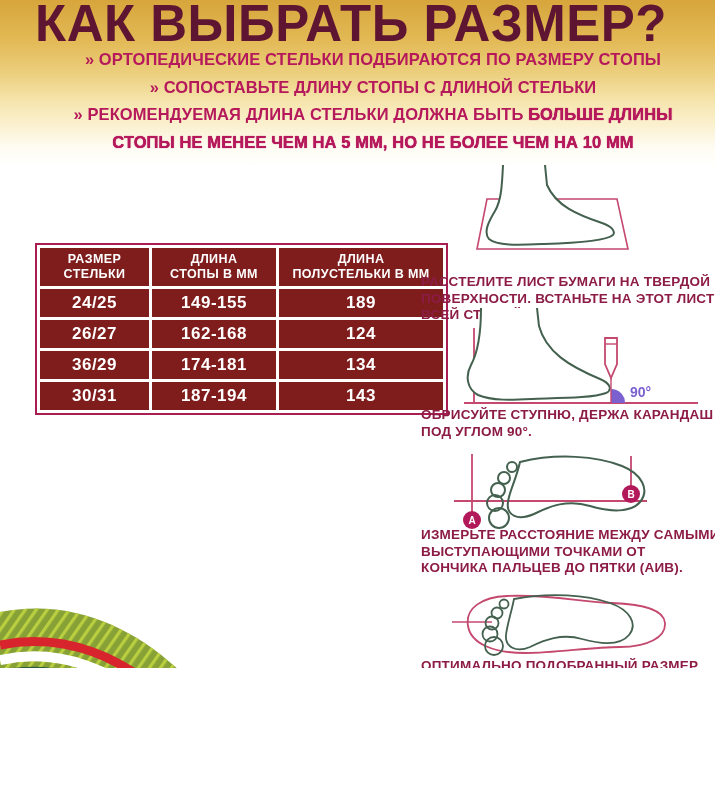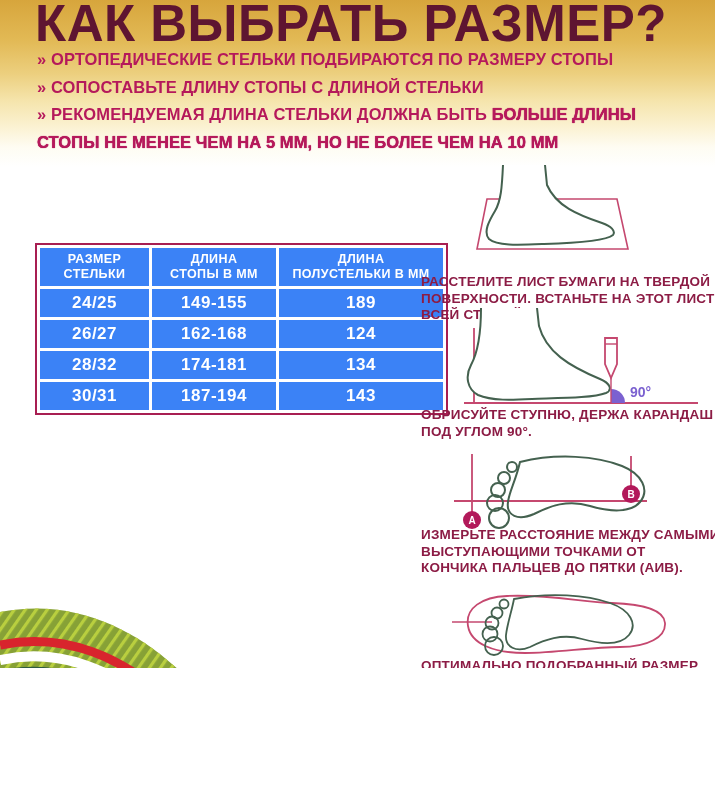--- a/index.html
+++ b/index.html
@@ -14,33 +14,33 @@
   .title{
     left:35px;top:-6px;width:660px;
     font-size:51px;font-weight:bold;letter-spacing:.5px;color:#5e1531;
     white-space:nowrap;
   }
   .bullets{
     left:37px;top:46px;width:672px;margin:0;padding:0;list-style:none;
     color:#b5195b;font-size:16.5px;font-weight:bold;line-height:27.5px;
     letter-spacing:.1px;
   }
-  .bullets li{white-space:pre-line;}
+  .bullets li{white-space:pre-line;text-align:center;}
   .xbold{text-shadow:0 0 .7px currentColor,0 0 .7px currentColor;}
 
   
   .table-wrap{
     left:35px;top:243px;
     border:2px solid #a81e52;background:#ffffff;
   }
   table.size{
     border-collapse:separate;border-spacing:3px;
   }
   table.size th,table.size td{
-    background:#3b82f6;color:#ffffff;text-align:center;vertical-align:middle;
+    background:#7f1d1d;color:#ffffff;text-align:center;vertical-align:middle;
     font-weight:bold;
   }
   table.size th{
     font-size:12.5px;line-height:15px;white-space:pre-line;letter-spacing:.4px;
     height:38px;padding:0 10px;
   }
   table.size td{font-size:17px;height:26px;letter-spacing:.5px;}
   .col1{width:89px;} .col2{width:104px;} .col3{width:144px;}
 
   
@@ -98,21 +98,21 @@
             <td>24/25</td>
             <td>149-155</td>
             <td>189</td>
           </tr>
         <tr>
             <td>26/27</td>
             <td>162-168</td>
             <td>124</td>
           </tr>
         <tr>
-            <td>28/32</td>
+            <td>36/29</td>
             <td>174-181</td>
             <td>134</td>
           </tr>
         <tr>
             <td>30/31</td>
             <td>187-194</td>
             <td>143</td>
           </tr>
       </tbody>
     </table>

